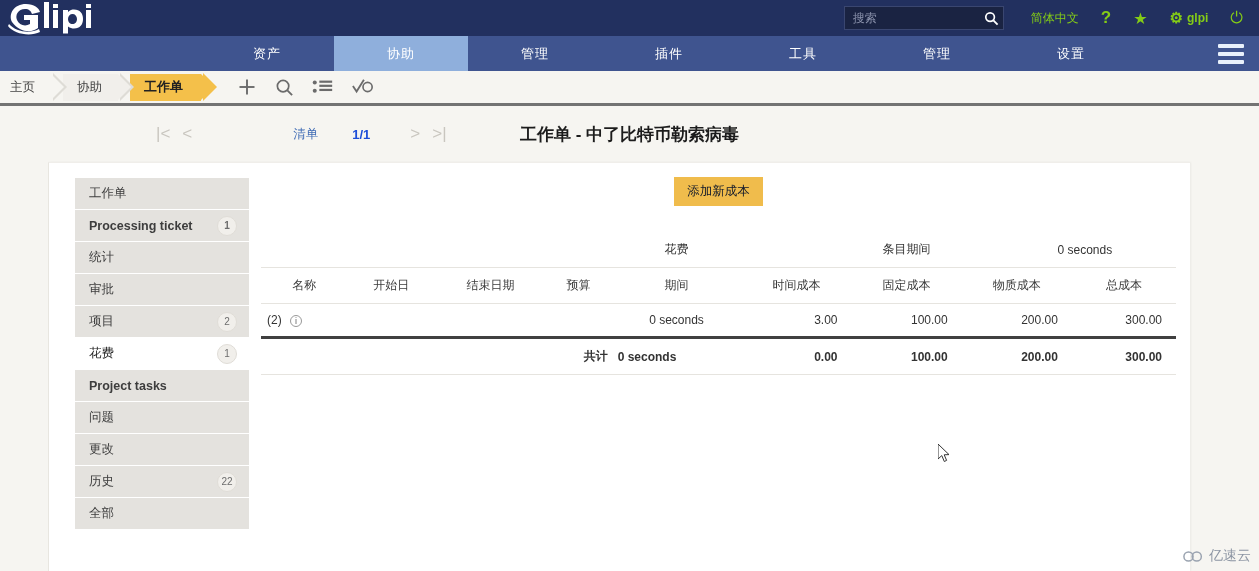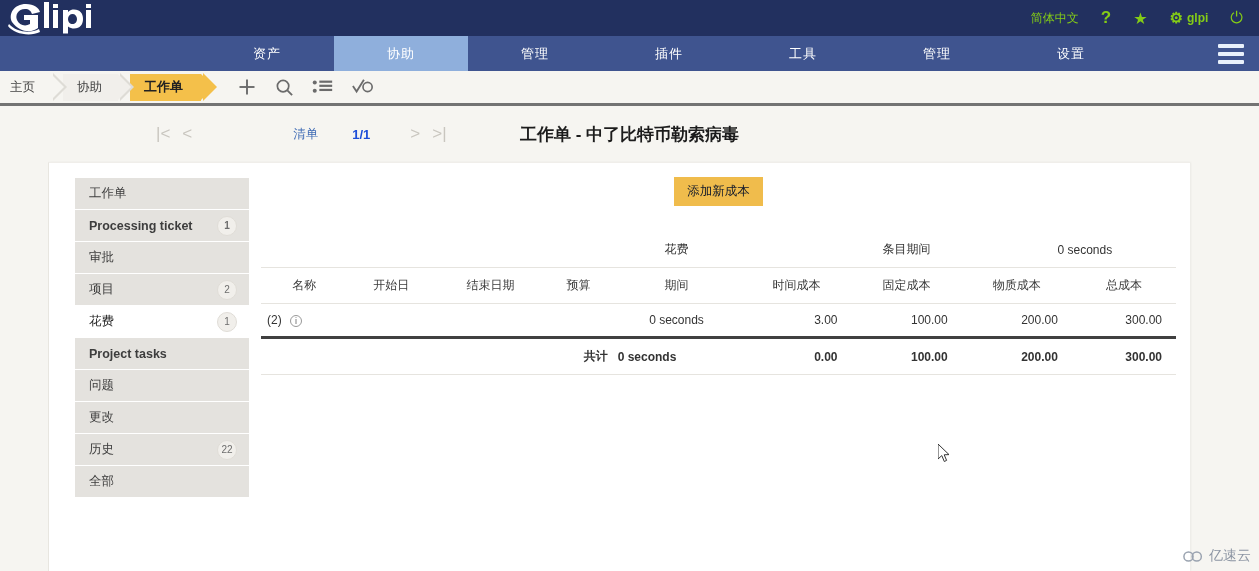--- a/index.html
+++ b/index.html
@@ -330,20 +330,29 @@
       <path d="M6 22 C2 14, 8 4, 20 4 C28 4, 33 8, 34 12 L26 14 C25 11, 23 9, 19 9 C12 9, 9 15, 11 20 C13 25, 19 27, 24 24 L24 20 L18 20 L18 15 L32 15 L32 28 C26 33, 14 33, 6 22 Z" fill="#ffffff"></path>
       <path d="M3 24 C10 32, 24 34, 33 29 L34 32 C24 37, 8 34, 2 26 Z" fill="#ffffff"></path>
       <rect x="38" y="2" width="5" height="26" fill="#ffffff"></rect>
       <path d="M47 10 h5 v18 h-5 z M47 4 h5 v4 h-5 z" fill="#ffffff"></path>
       <path d="M57 10 h5 v2 c2-2 4-2.5 6-2.5 c6 0 9 4 9 9.5 c0 5.5 -3 9.5 -9 9.5 c-2 0 -4 -0.5 -6 -2 v7 h-5 z M62 19 c0 3 2 5 4.5 5 c2.5 0 4.5 -2 4.5 -5 c0 -3 -2 -5 -4.5 -5 c-2.5 0 -4.5 2 -4.5 5 z" fill="#ffffff"></path>
       <path d="M80 10 h5 v18 h-5 z M80 4 h5 v4 h-5 z" fill="#ffffff"></path>
     </svg>
   </div>
 
   <div class="top-right">
+    <div class="searchbox">
+      <input type="text" placeholder="搜索" style="">
+      <span class="search-ico">
+        <svg width="15" height="15" viewBox="0 0 16 16">
+          <circle cx="6.5" cy="6.5" r="4.6" stroke="#ffffff" stroke-width="1.8" fill="none"></circle>
+          <line x1="10" y1="10" x2="14.5" y2="14.5" stroke="#ffffff" stroke-width="2"></line>
+        </svg>
+      </span>
+    </div>
     <div class="tr-item lang">简体中文</div>
     <div class="tr-item help">?</div>
     <div class="tr-item star">★</div>
     <div class="tr-item user">
       <span style="font-size:15px">⚙</span>
       <span>glpi</span>
     </div>
     <div class="tr-item power">⏻</div>
   </div>
 </div>
@@ -420,20 +429,23 @@
 
     <div class="sidebar">
       <div class="side-item">
         <span>工作单</span>
       </div>
       <div class="side-item en">
         <span>Processing ticket</span>
         <span class="side-badge">1</span>
       </div>
       <div class="side-item">
+        <span>统计</span>
+      </div>
+      <div class="side-item">
         <span>审批</span>
       </div>
       <div class="side-item">
         <span>项目</span>
         <span class="side-badge">2</span>
       </div>
       <div class="side-item selected">
         <span>花费</span>
         <span class="side-badge">1</span>
       </div>

